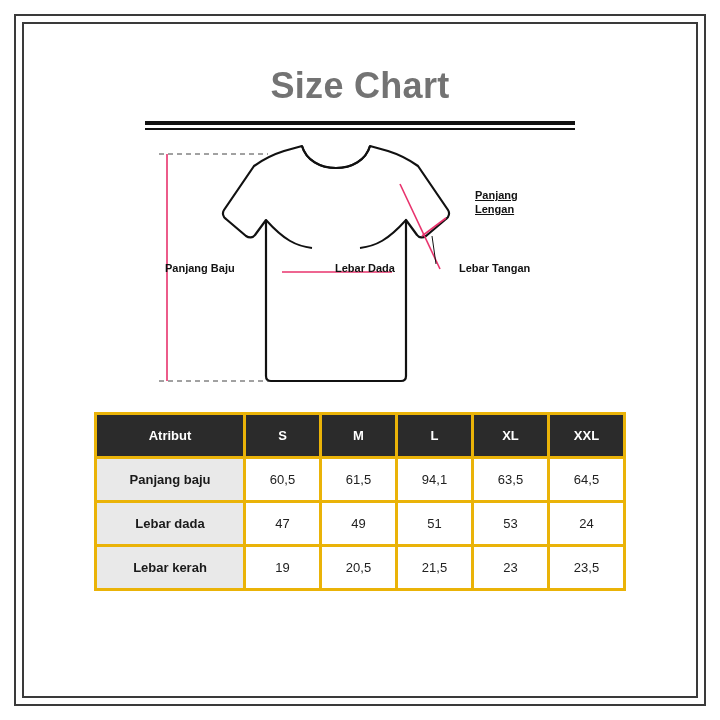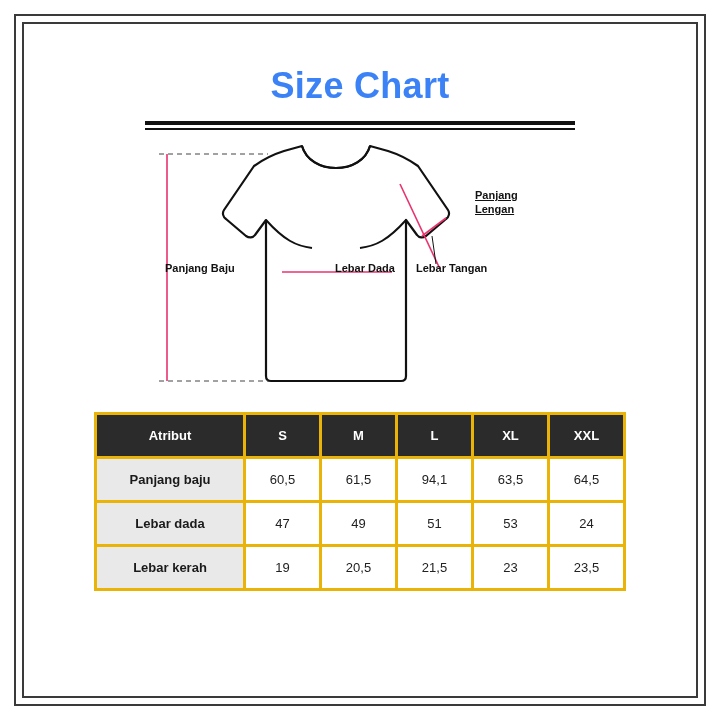--- a/index.html
+++ b/index.html
@@ -45,21 +45,21 @@
     top: 40px;
     right: 40px;
     bottom: 40px;
   }
   .title {
     text-align: center;
     font-size: 36px;
     font-weight: bold;
     letter-spacing: 0.3px;
     margin-top: 25px;
-    color: #3b82f6;
+    color: #737373;
   }
   .rule-wrap {
     width: 430px;
     margin: 14px auto 0 auto;
   }
   .rule-thick {
     height: 4px;
     background: #111;
   }
   .rule-thin {
@@ -82,21 +82,21 @@
     position: absolute;
     font-size: 11px;
     font-weight: bold;
     color: #111;
     white-space: nowrap;
     line-height: 1.25;
   }
   .lbl-panjang-baju { left: 125px; top: 118px; }
   .lbl-lebar-dada   { left: 295px; top: 118px; }
   .lbl-panjang-lengan { left: 435px; top: 45px; text-decoration: underline; }
-  .lbl-lebar-tangan { left: 376px; top: 118px; }
+  .lbl-lebar-tangan { left: 419px; top: 118px; }
 
   table.size-table {
     border-collapse: collapse;
     width: 532px;
     margin: 8px auto 0 auto;
     table-layout: fixed;
   }
   table.size-table th,
   table.size-table td {
     border: 3px solid #eab308;

